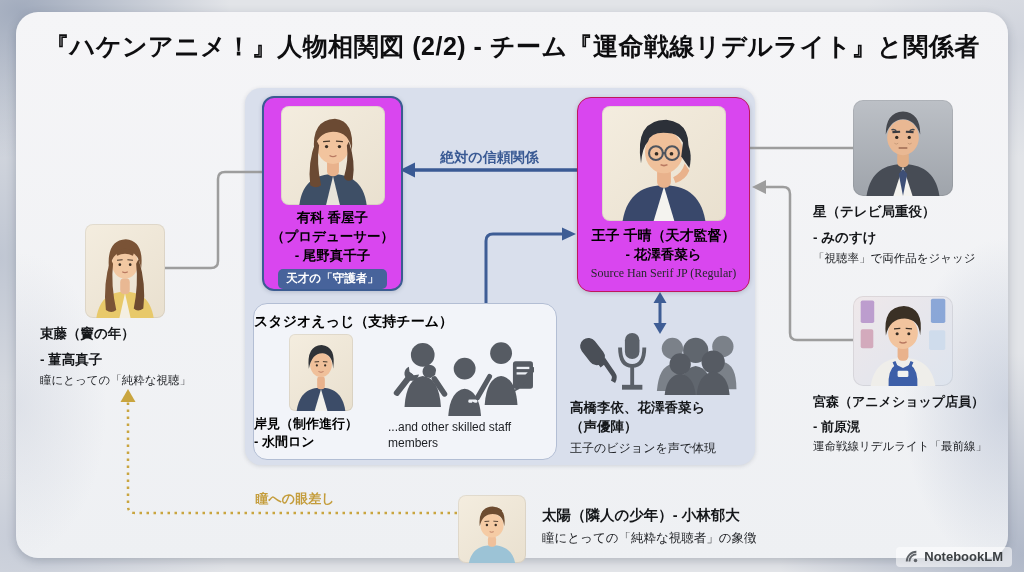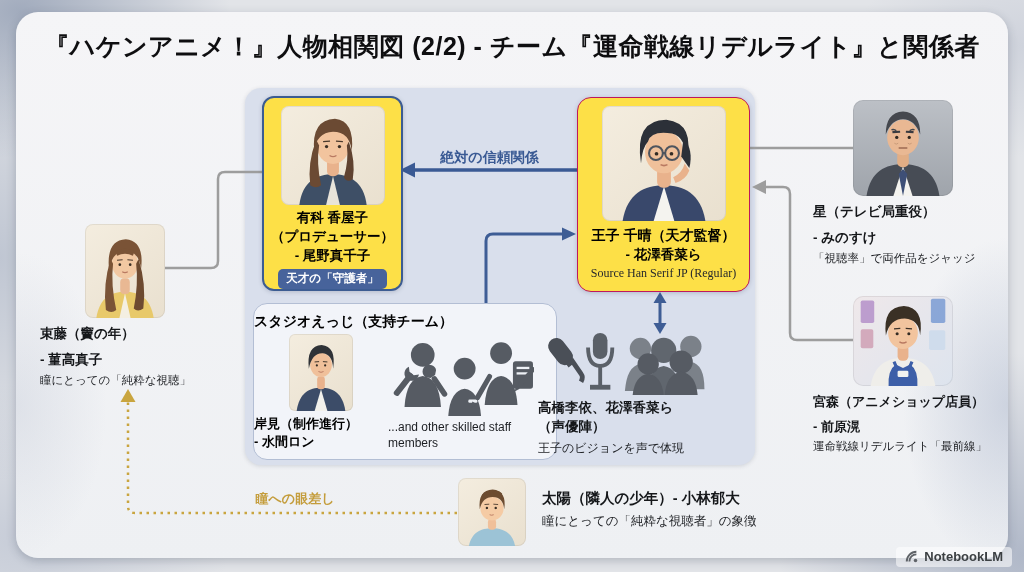--- a/index.html
+++ b/index.html
@@ -35,21 +35,21 @@
   .node{position:absolute;text-align:left;color:#15171a;}
   .avatar{
     margin:0 auto;border-radius:8px;overflow:hidden;
     background:linear-gradient(140deg,#f4eddf,#e9e0cf);
     box-shadow:inset 0 0 0 1px rgba(0,0,0,.07);
   }
   .avatar svg{display:block;width:100%;height:100%;}
   .name{font-weight:700;font-size:13.5px;line-height:1.4;}
   .desc{font-size:11.5px;line-height:1.35;margin-top:3px;color:#1c1e22;}
   .white-card{
-    position:absolute;background:#fde047;border-radius:12px;text-align:center;
+    position:absolute;background:#d946ef;border-radius:12px;text-align:center;
     box-shadow:0 1px 4px rgba(50,60,85,.22);
   }
   #node-ariko{left:262px;top:96px;width:137px;height:191px;border:2px solid #3c5c92;}
   #node-ariko .avatar{width:104px;height:99px;margin-top:8px;margin-bottom:4px;}
   #node-ariko .name{font-size:13.5px;}
   #ariko-badge{
     display:inline-block;margin-top:3px;padding:2px 8px 3px;border-radius:5px;
     background:#47639b;color:#fff;font-size:11.5px;font-weight:700;
   }
   #node-ouji{left:577px;top:97px;width:171px;height:193px;border:1px solid #be185d;border-radius:14px;}
@@ -60,32 +60,32 @@
     position:absolute;left:253px;top:303px;width:302px;height:155px;border-radius:14px;
     background:#f2f4f9;border:1.5px solid #b3bed4;text-align:left;
   }
   #studio-title{font-weight:700;font-size:14px;margin-top:9px;}
   .studio-row{display:flex;margin-top:3px;}
   #studio-member{width:134px;}
   #studio-member .avatar{width:64px;height:77px;border-radius:6px;margin-bottom:4px;}
   #studio-member .name{font-size:13px;}
   #studio-others{width:158px;}
   #studio-others .caption{font-size:12px;line-height:1.3;color:#1c1e22;}
-  #voice-group{left:538px;top:331px;width:190px;}
+  #voice-group{left:570px;top:331px;width:190px;}
   #voice-group .name{font-size:13.5px;}
   #node-hoshi{left:813px;top:100px;width:180px;}
   #node-hoshi .avatar{width:100px;height:96px;border-radius:10px;background:linear-gradient(#bcc0c6,#9fa4ab);}
   #node-hoshi .name{margin-top:7px;}
   #node-miyamori{left:813px;top:296px;width:180px;}
   #node-miyamori .avatar{width:100px;height:90px;border-radius:10px;background:linear-gradient(135deg,#efe8ea,#dde4ee);}
   #node-miyamori .name{margin-top:7px;font-size:13px;}
   #node-todo{left:40px;top:224px;width:170px;}
   #node-todo .avatar{width:80px;height:94px;}
   #node-todo .name{margin-top:7px;}
-  #node-taiyo{left:458px;top:478px;width:460px;display:flex;text-align:left;}
+  #node-taiyo{left:458px;top:495px;width:460px;display:flex;text-align:left;}
   #node-taiyo .avatar{width:68px;height:68px;margin:0;}
   #taiyo-text{margin-left:16px;padding-top:10px;}
   #taiyo-text .name{font-size:14.5px;}
   #taiyo-text .desc{font-size:12.5px;margin-top:5px;}
   .edge-label{position:absolute;font-weight:700;text-align:center;}
   #trust-label{left:402px;top:149px;width:175px;font-size:14px;color:#3a5a94;}
   #gaze-label{left:205px;top:490px;width:180px;font-size:13px;color:#c49d3c;}
   #watermark{
     position:absolute;right:12px;bottom:5px;display:flex;align-items:center;gap:5px;
     background:rgba(255,255,255,.55);padding:2px 9px 3px;border-radius:4px;

